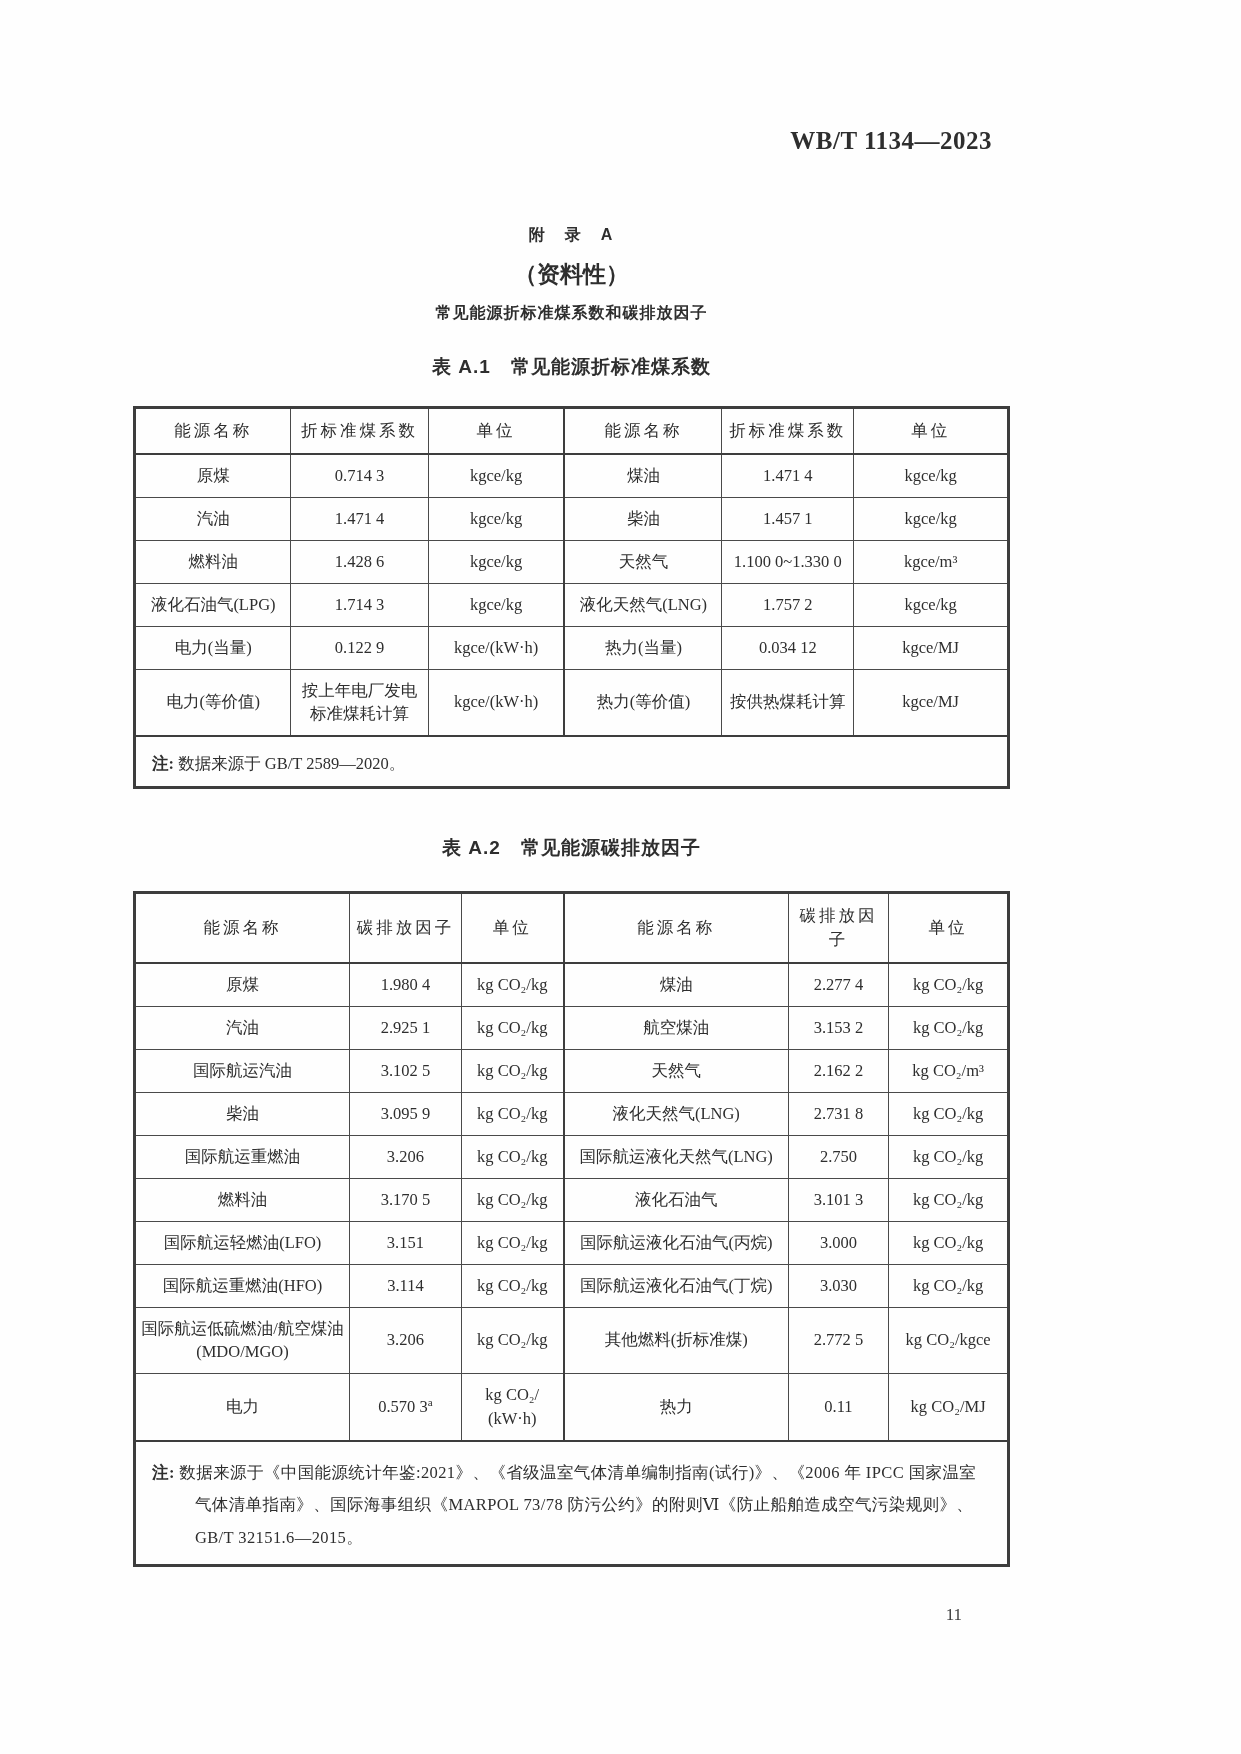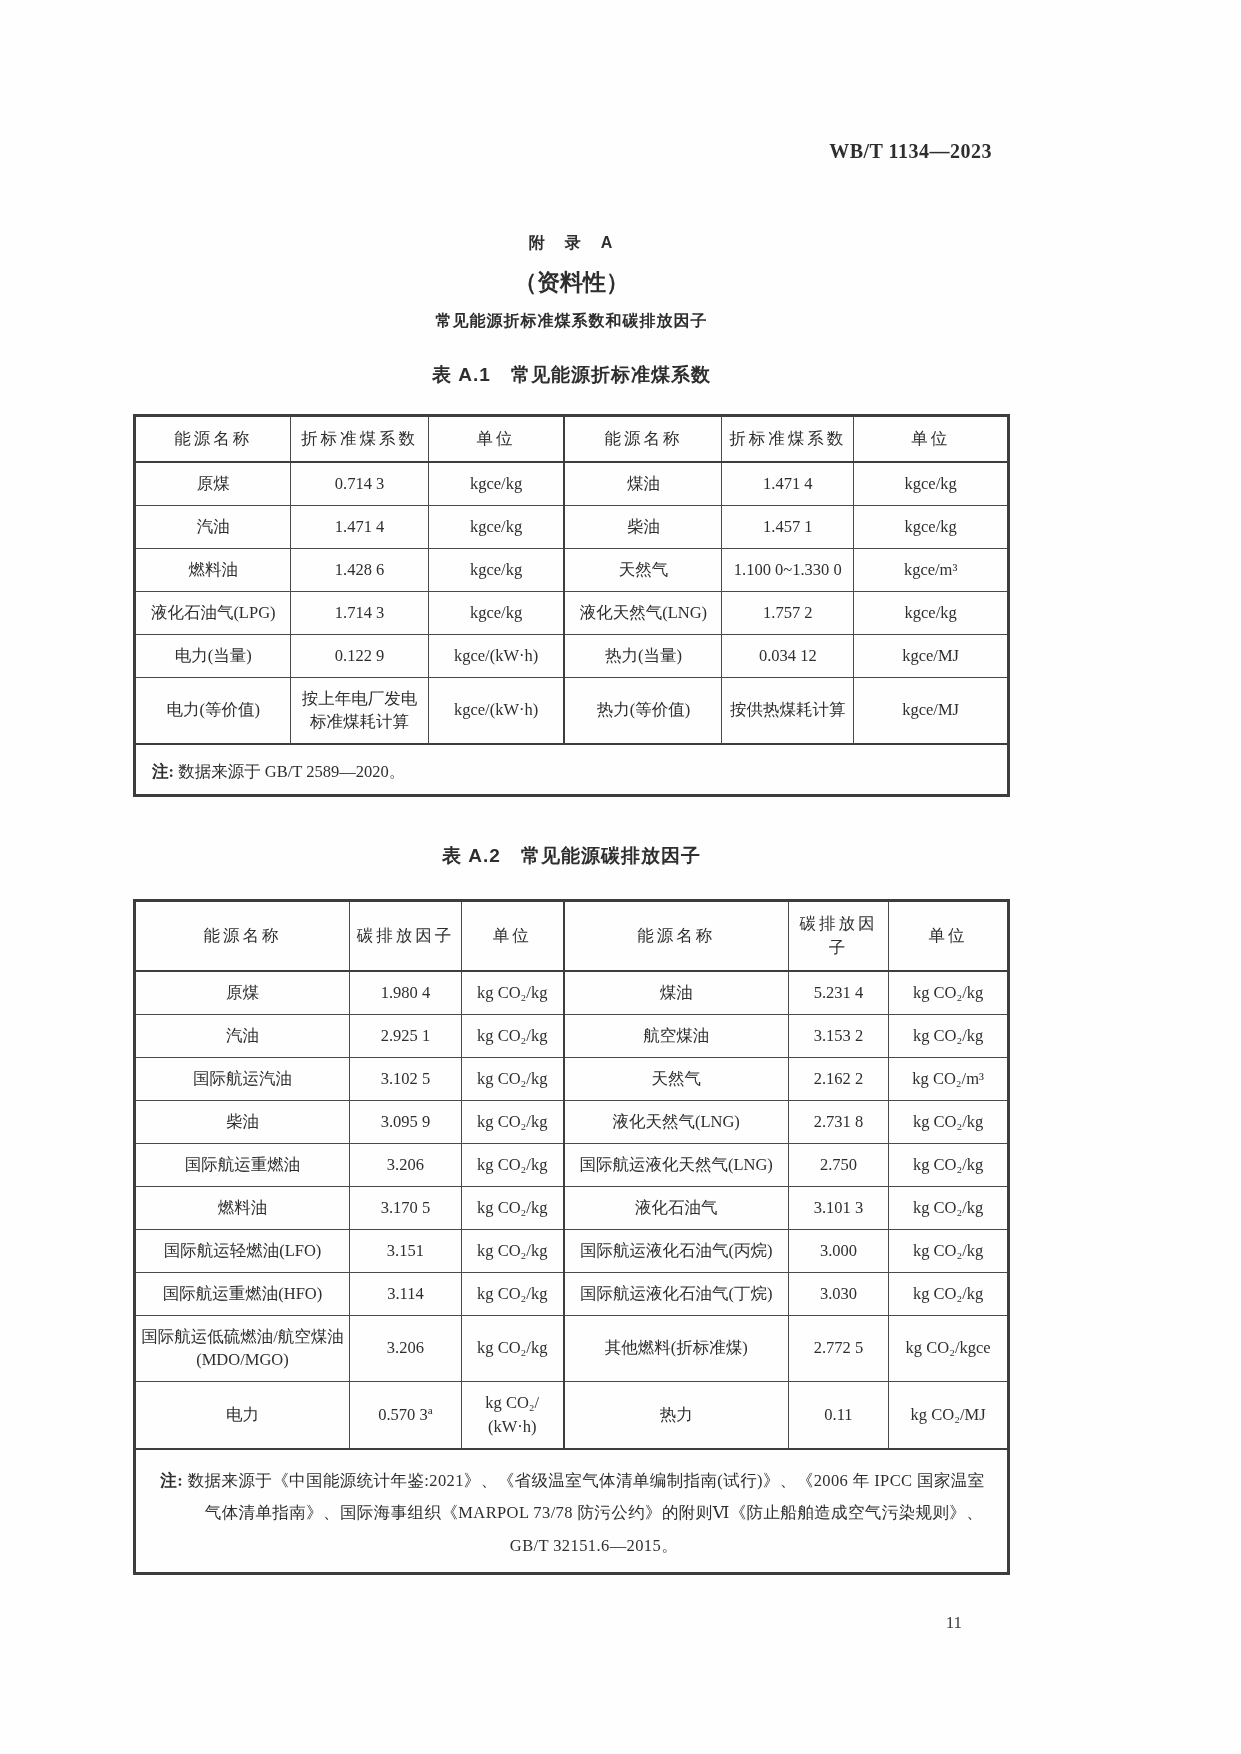--- a/index.html
+++ b/index.html
@@ -10,24 +10,24 @@
     box-sizing: border-box;
     background: #fefefe;
     font-family: "Liberation Serif", "DejaVu Serif", serif;
     color: #2e2e2e;
     padding: 120px 231px 0 133px;
     overflow: hidden;
   }
   .doc-ref {
     text-align: right;
     padding-right: 18px;
-    font-size: 20px;
+    font-size: 25px;
     font-weight: bold;
     letter-spacing: 0.5px;
-    margin-top: 20px;
+    margin-top: 7px;
   }
   .title-block { text-align: center; margin-top: 70px; }
   .title-line1 {
     font-family: "Liberation Sans", "DejaVu Sans", sans-serif;
     font-weight: bold; font-size: 16px; letter-spacing: 2px;
   }
   .title-line2 {
     font-family: Liberation Mono, monospace;
     font-weight: bold; font-size: 23px; margin-top: 13px;
   }
@@ -73,21 +73,21 @@
   table.std tr.note-row td {
     border-top: 2.5px solid #3d3d3d;
     text-align: left;
     padding: 15px 14px 10px 16px;
   }
   table.std tr.footnote-row td {
     border-top: 1.5px solid #4a4a4a;
     text-align: left;
     padding: 10px 14px 12px 16px;
   }
-  .note-wrap { padding-left: 2.6em; text-indent: -2.6em; line-height: 1.95; letter-spacing: 0.4px; text-align: center; }
+  .note-wrap { padding-left: 2.6em; text-indent: -2.6em; line-height: 1.95; letter-spacing: 0.4px; }
   .fn-wrap   { padding-left: 3.1em; text-indent: -2.1em; line-height: 1.95; letter-spacing: 0.4px; }
   .note-b { font-weight: bold; }
   sup.fn { font-size: 11px; vertical-align: super; line-height: 0; }
   .page-num {
     text-align: right;
     padding-right: 48px;
     margin-top: 38px;
     font-size: 17px;
     color: #3d3d3d;
   }
@@ -206,21 +206,21 @@
         <th>碳排放因子</th>
         <th>单位</th>
       </tr>
     </thead>
     <tbody>
       <tr>
         <td>原煤</td>
         <td class="num">1.980 4</td>
         <td>kg CO₂/kg</td>
         <td class="divL">煤油</td>
-        <td class="num">5.231 4</td>
+        <td class="num">2.277 4</td>
         <td>kg CO₂/kg</td>
       </tr>
       <tr>
         <td>汽油</td>
         <td class="num">2.925 1</td>
         <td>kg CO₂/kg</td>
         <td class="divL">航空煤油</td>
         <td class="num">3.153 2</td>
         <td>kg CO₂/kg</td>
       </tr>

